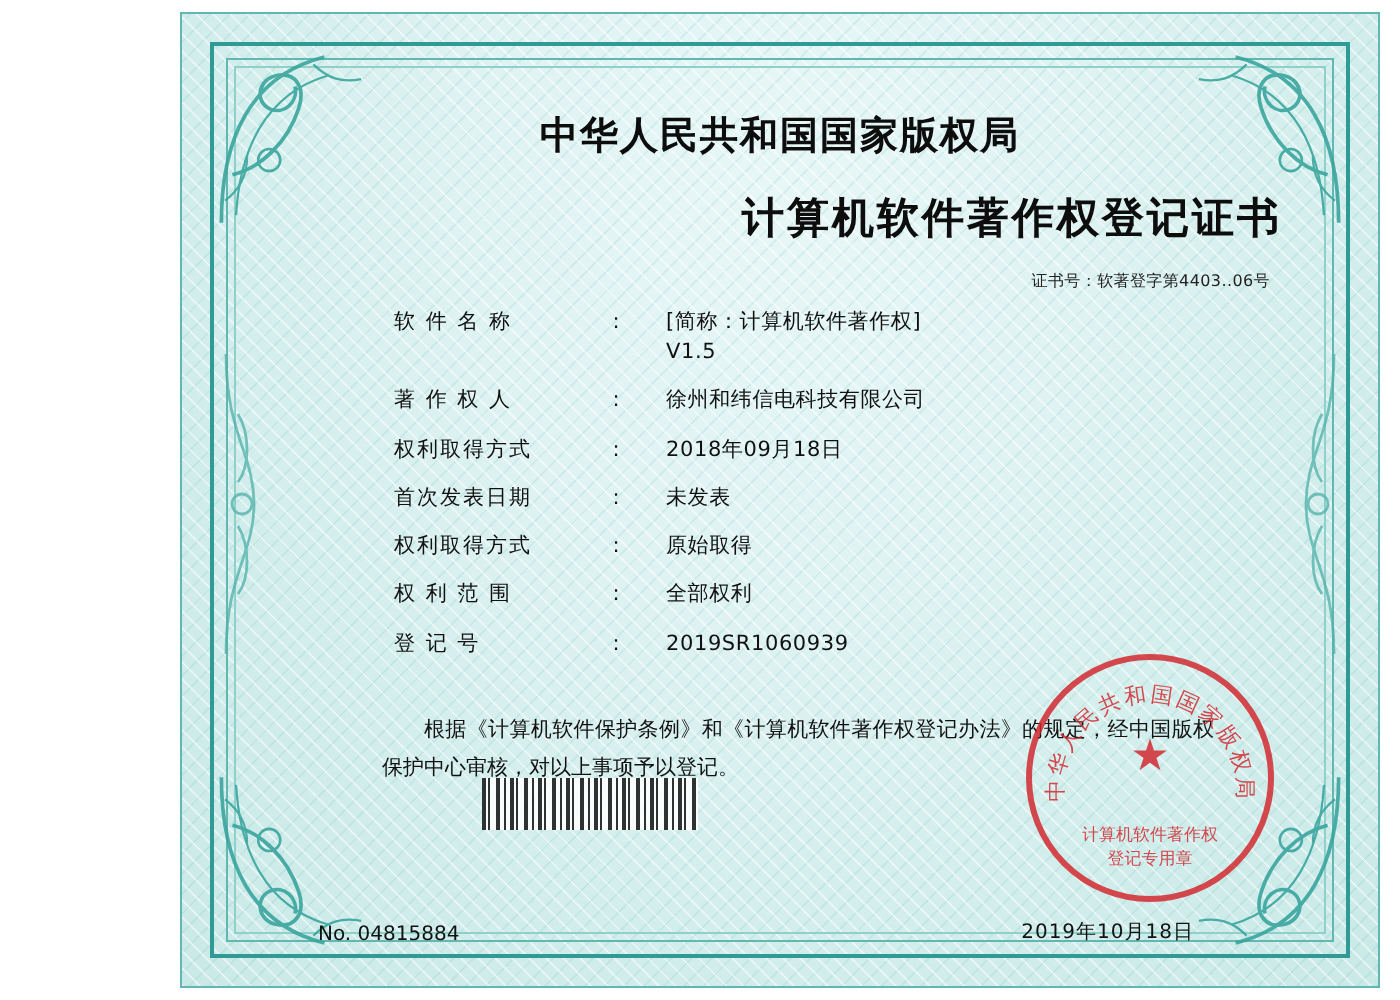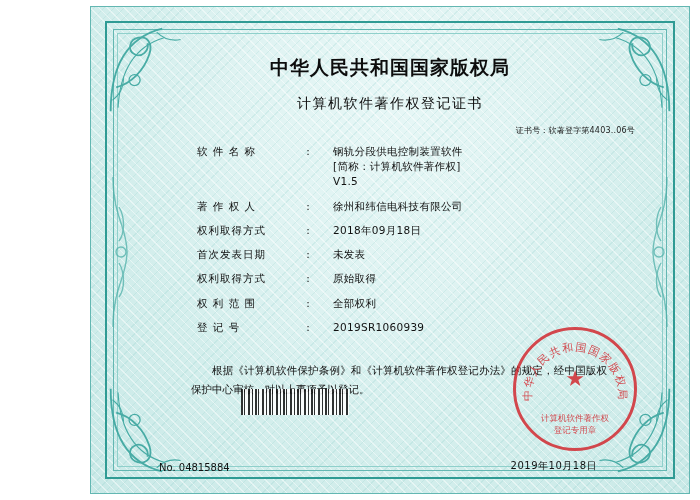--- a/index.html
+++ b/index.html
@@ -101,24 +101,24 @@
   .title1 {
     text-align: center;
     font-family: "DejaVu Serif", "Liberation Serif", serif;
     font-weight: bold;
     font-size: 19px;
     letter-spacing: 1px;
     color: #0d0d0d;
     margin-top: 14px;
   }
   .title2 {
-    text-align: center;
+    text-align: right;
     font-family: "DejaVu Serif", "Liberation Serif", serif;
-    font-weight: normal;
-    font-size: 14px;
+    font-weight: bold;
+    font-size: 21px;
     letter-spacing: 1.5px;
     color: #0d0d0d;
     margin-top: 14px;
   }
   .certno {
     text-align: right;
     font-size: 8px;
     color: #222;
     margin-top: 12px;
     padding-right: 6px;
@@ -312,21 +312,20 @@
       <div class="certno">
         <span>证书号：</span><span>软著登字第4403..06号</span>
       </div>
 
       <div class="fields">
 
         <div class="row">
           <div class="label">软 件 名 称</div>
           <div class="colon">:</div>
           <div class="value">
-            <span class="line">钢轨分段供电控制装置软件</span>
             <span class="line">[简称：计算机软件著作权]</span>
             <span class="line">V1.5</span>
           </div>
         </div>
 
         <div class="row">
           <div class="label">著 作 权 人</div>
           <div class="colon">:</div>
           <div class="value">
             <span class="line">徐州和纬信电科技有限公司</span>

